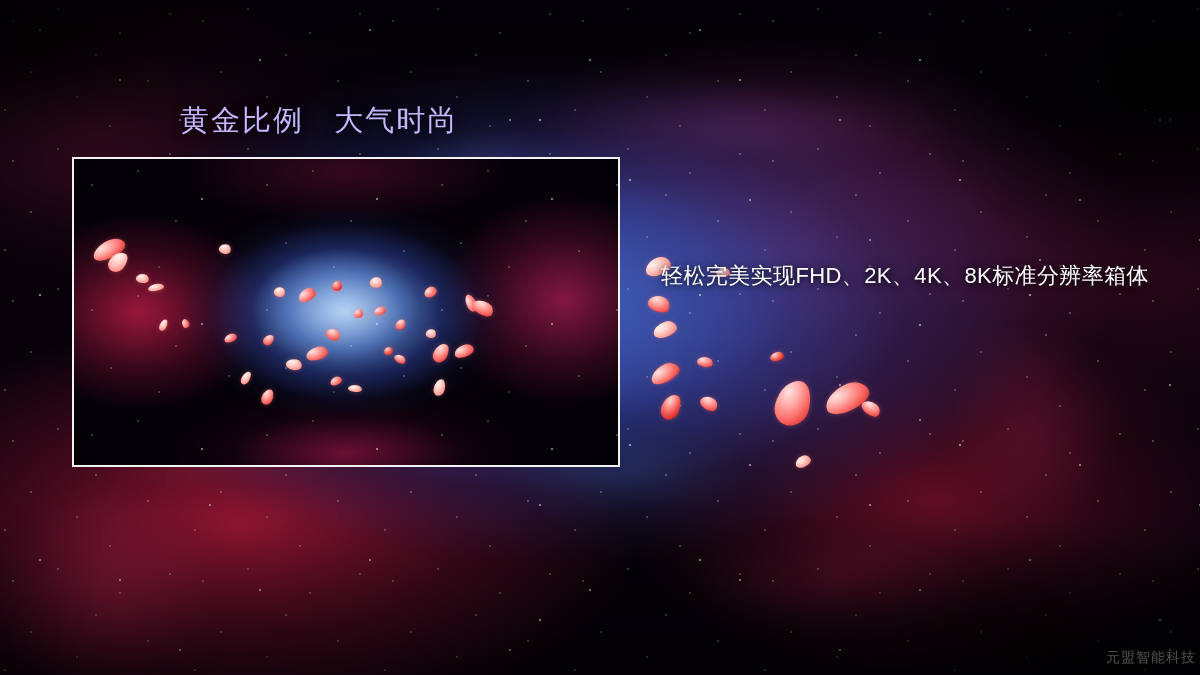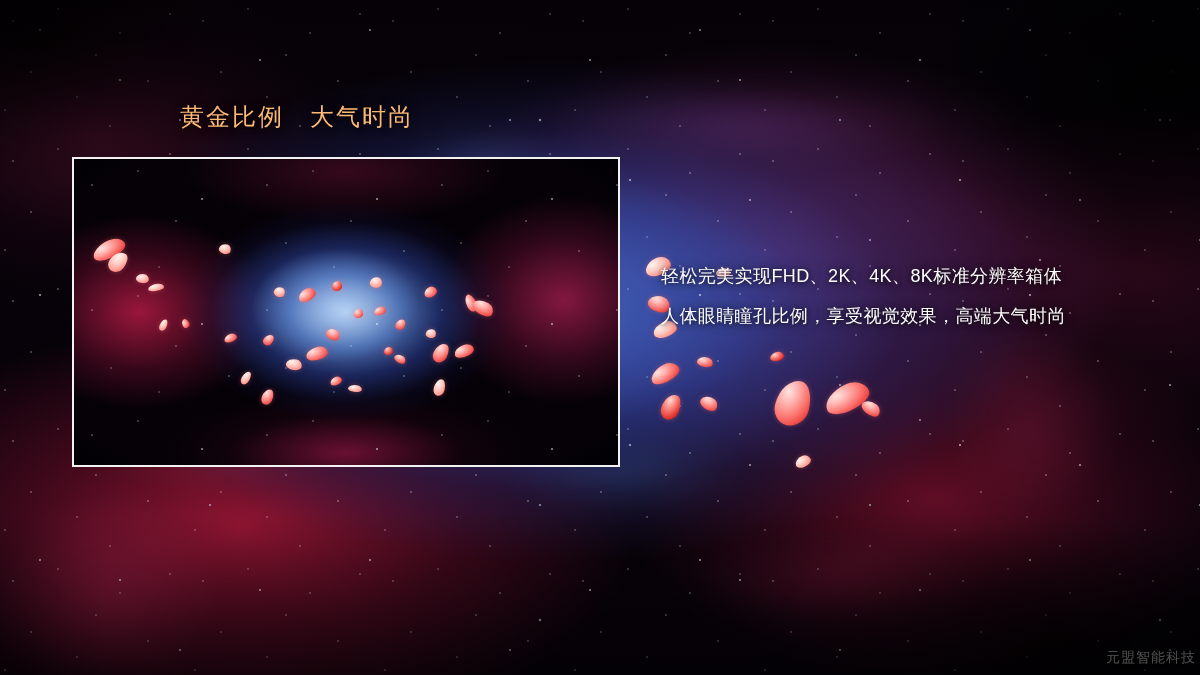--- a/index.html
+++ b/index.html
@@ -132,28 +132,28 @@
       radial-gradient(ellipse at 32% 30%, #fff4f1 0%, #ffd0c8 34%, #ff9d94 68%, #ef5f58 92%);
   }
   .petal.deep{
     background:
       radial-gradient(ellipse at 34% 26%, #ffd9d4 0%, #fb8a82 32%, #e3332f 70%, #a81a1c 94%);
   }
 
   
   #title{
     position:absolute; left:180px; top:101px;
-    font-size:24px; letter-spacing:2px; color:#fdba74; white-space:pre;
+    font-size:29px; letter-spacing:2px; color:#c4b5fd; white-space:pre;
     text-shadow:0 1px 6px rgba(0,0,0,.65), 0 0 14px rgba(0,0,0,.45);
   }
   #body-text{
     position:absolute; left:661px; top:256px; width:520px;
   }
   #body-text .line{
-    font-size:18px; color:#ffffff; letter-spacing:.4px;
+    font-size:22px; color:#ffffff; letter-spacing:.4px;
     line-height:40px; white-space:pre;
     text-shadow:0 1px 5px rgba(0,0,0,.70), 0 0 12px rgba(0,0,0,.50);
   }
   #watermark{
     position:absolute; right:4px; bottom:8px;
     font-size:14px; letter-spacing:1px;
     color:rgba(255,255,255,.30);
     text-shadow:0 1px 2px rgba(0,0,0,.5);
   }
 </style>
@@ -221,18 +221,17 @@
       <div class="petal pale" style="left: 795px; top: 456px; width: 16px; height: 11px; transform: rotate(-22deg);"></div>
       <div class="petal " style="left: 824px; top: 385px; width: 46px; height: 26px; transform: rotate(-24deg);"></div>
       <div class="petal " style="left: 861px; top: 402px; width: 20px; height: 13px; transform: rotate(38deg);"></div>
       <div class="petal pale" style="left: 716px; top: 268px; width: 14px; height: 9px; transform: rotate(0deg);"></div>
     </div>
 
   <div id="title">黄金比例   大气时尚</div>
 
   <div id="body-text">
     <div class="line">轻松完美实现FHD、2K、4K、8K标准分辨率箱体</div>
-    <div class="line">人体眼睛瞳孔比例，享受视觉效果，高端大气时尚</div>
   </div>
 
   <div id="watermark">元盟智能科技</div>
 
 </div>
 
 </body></html>

